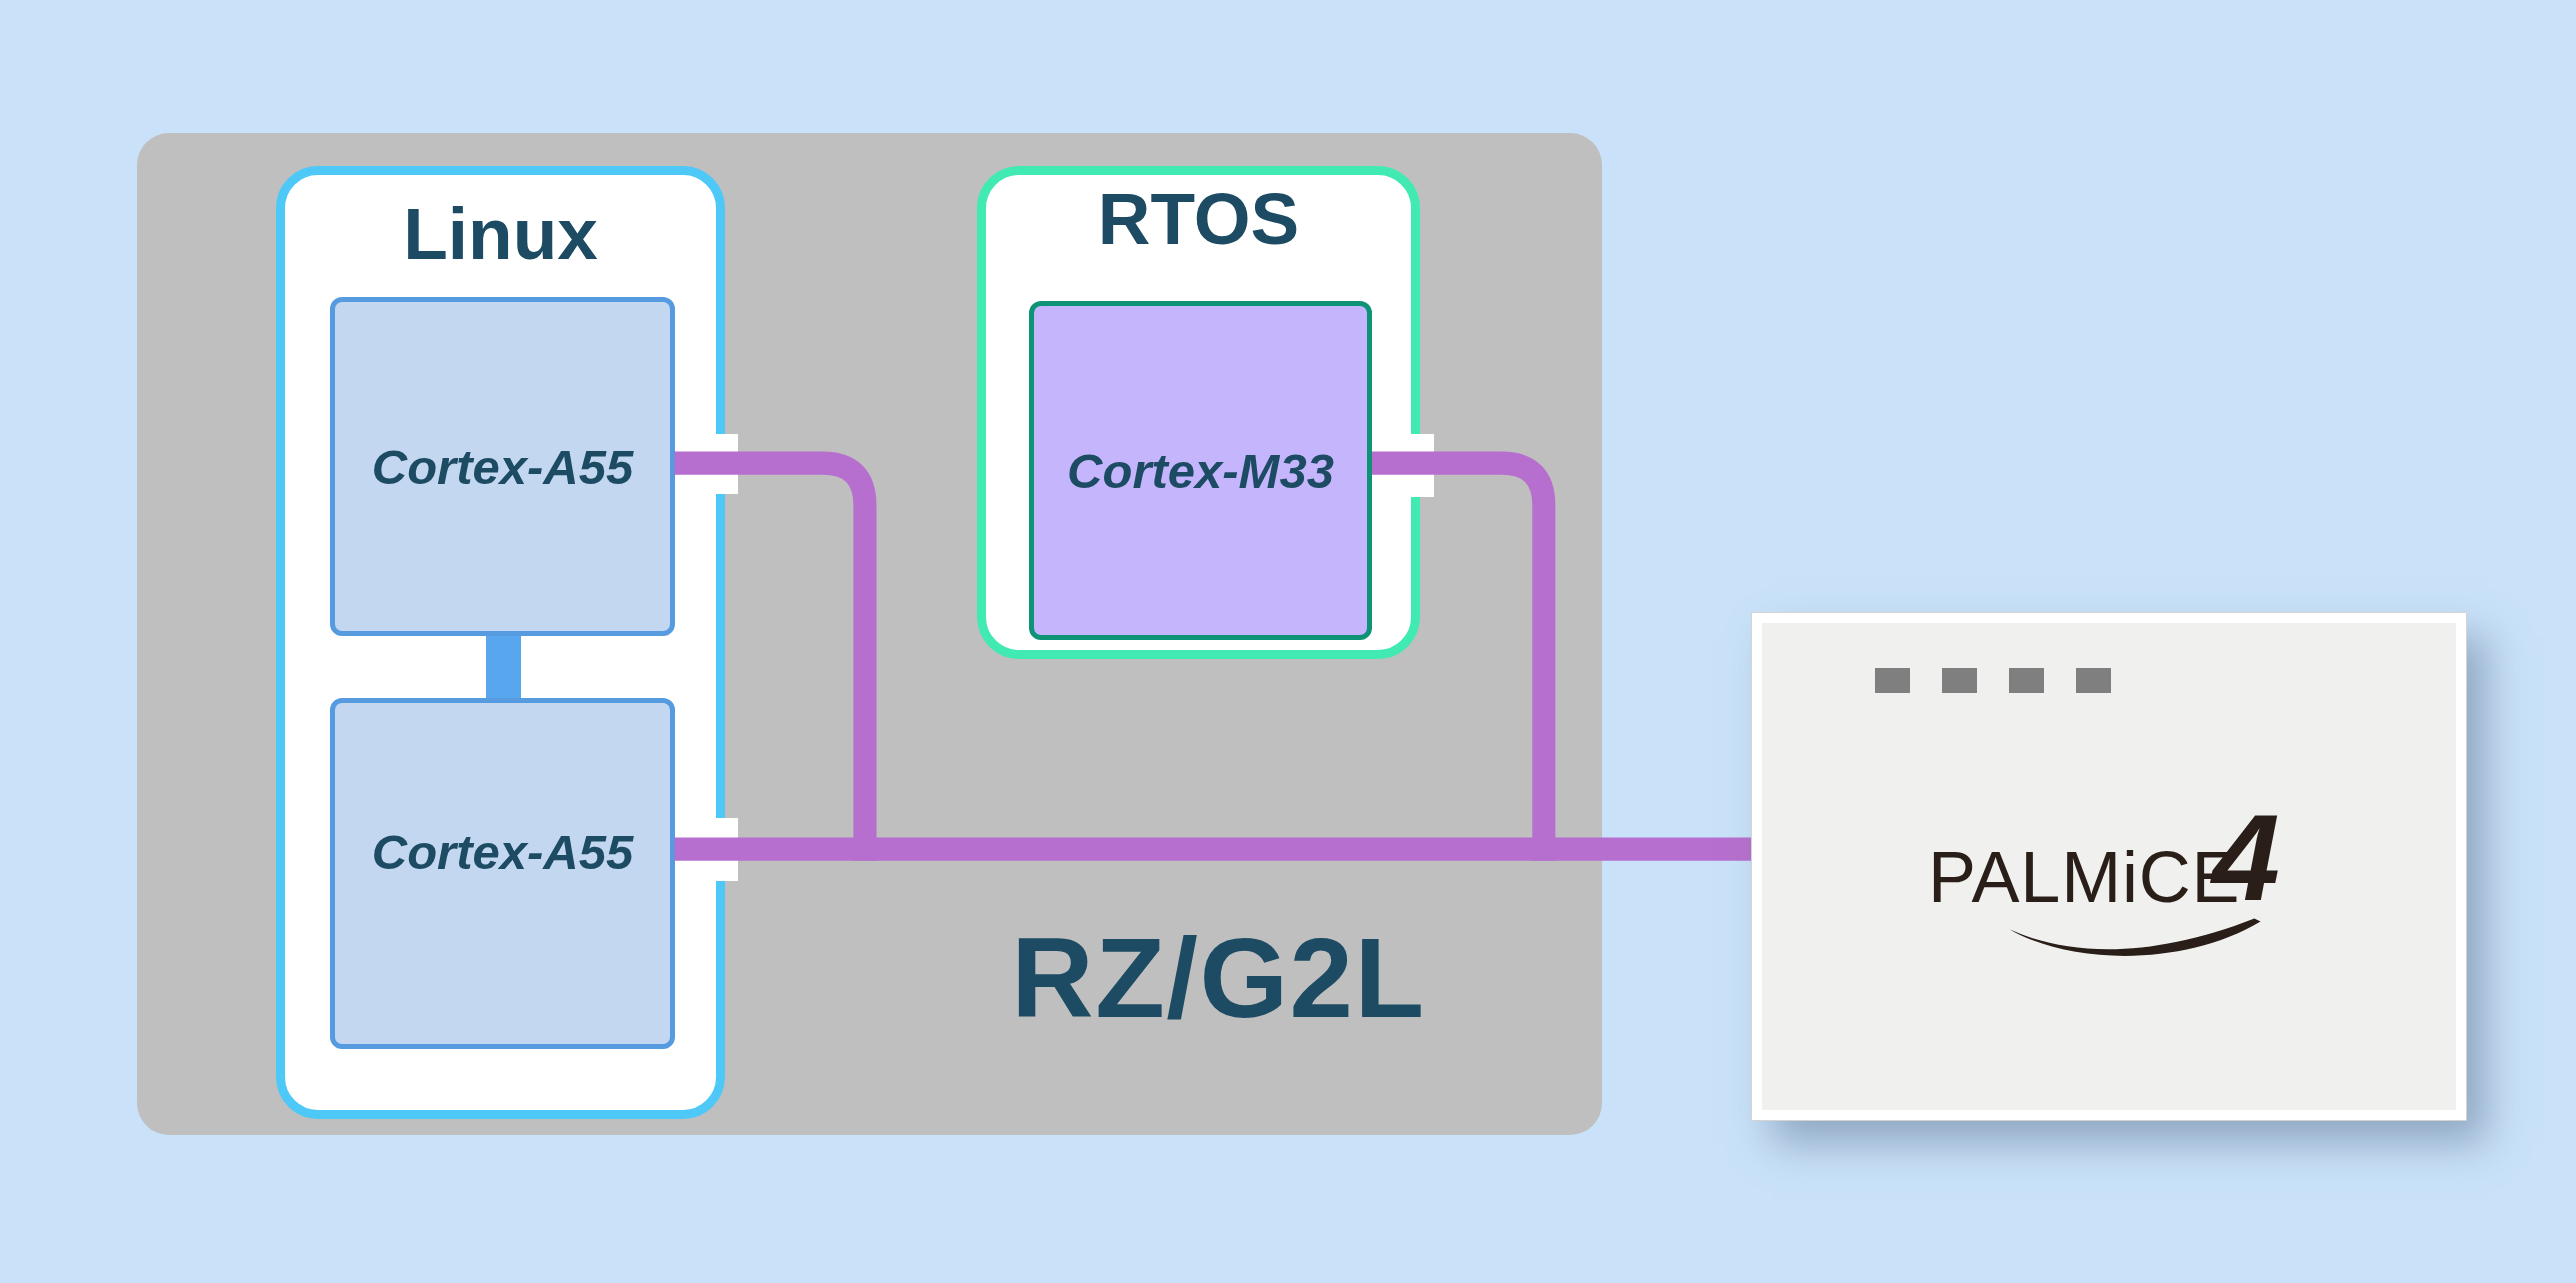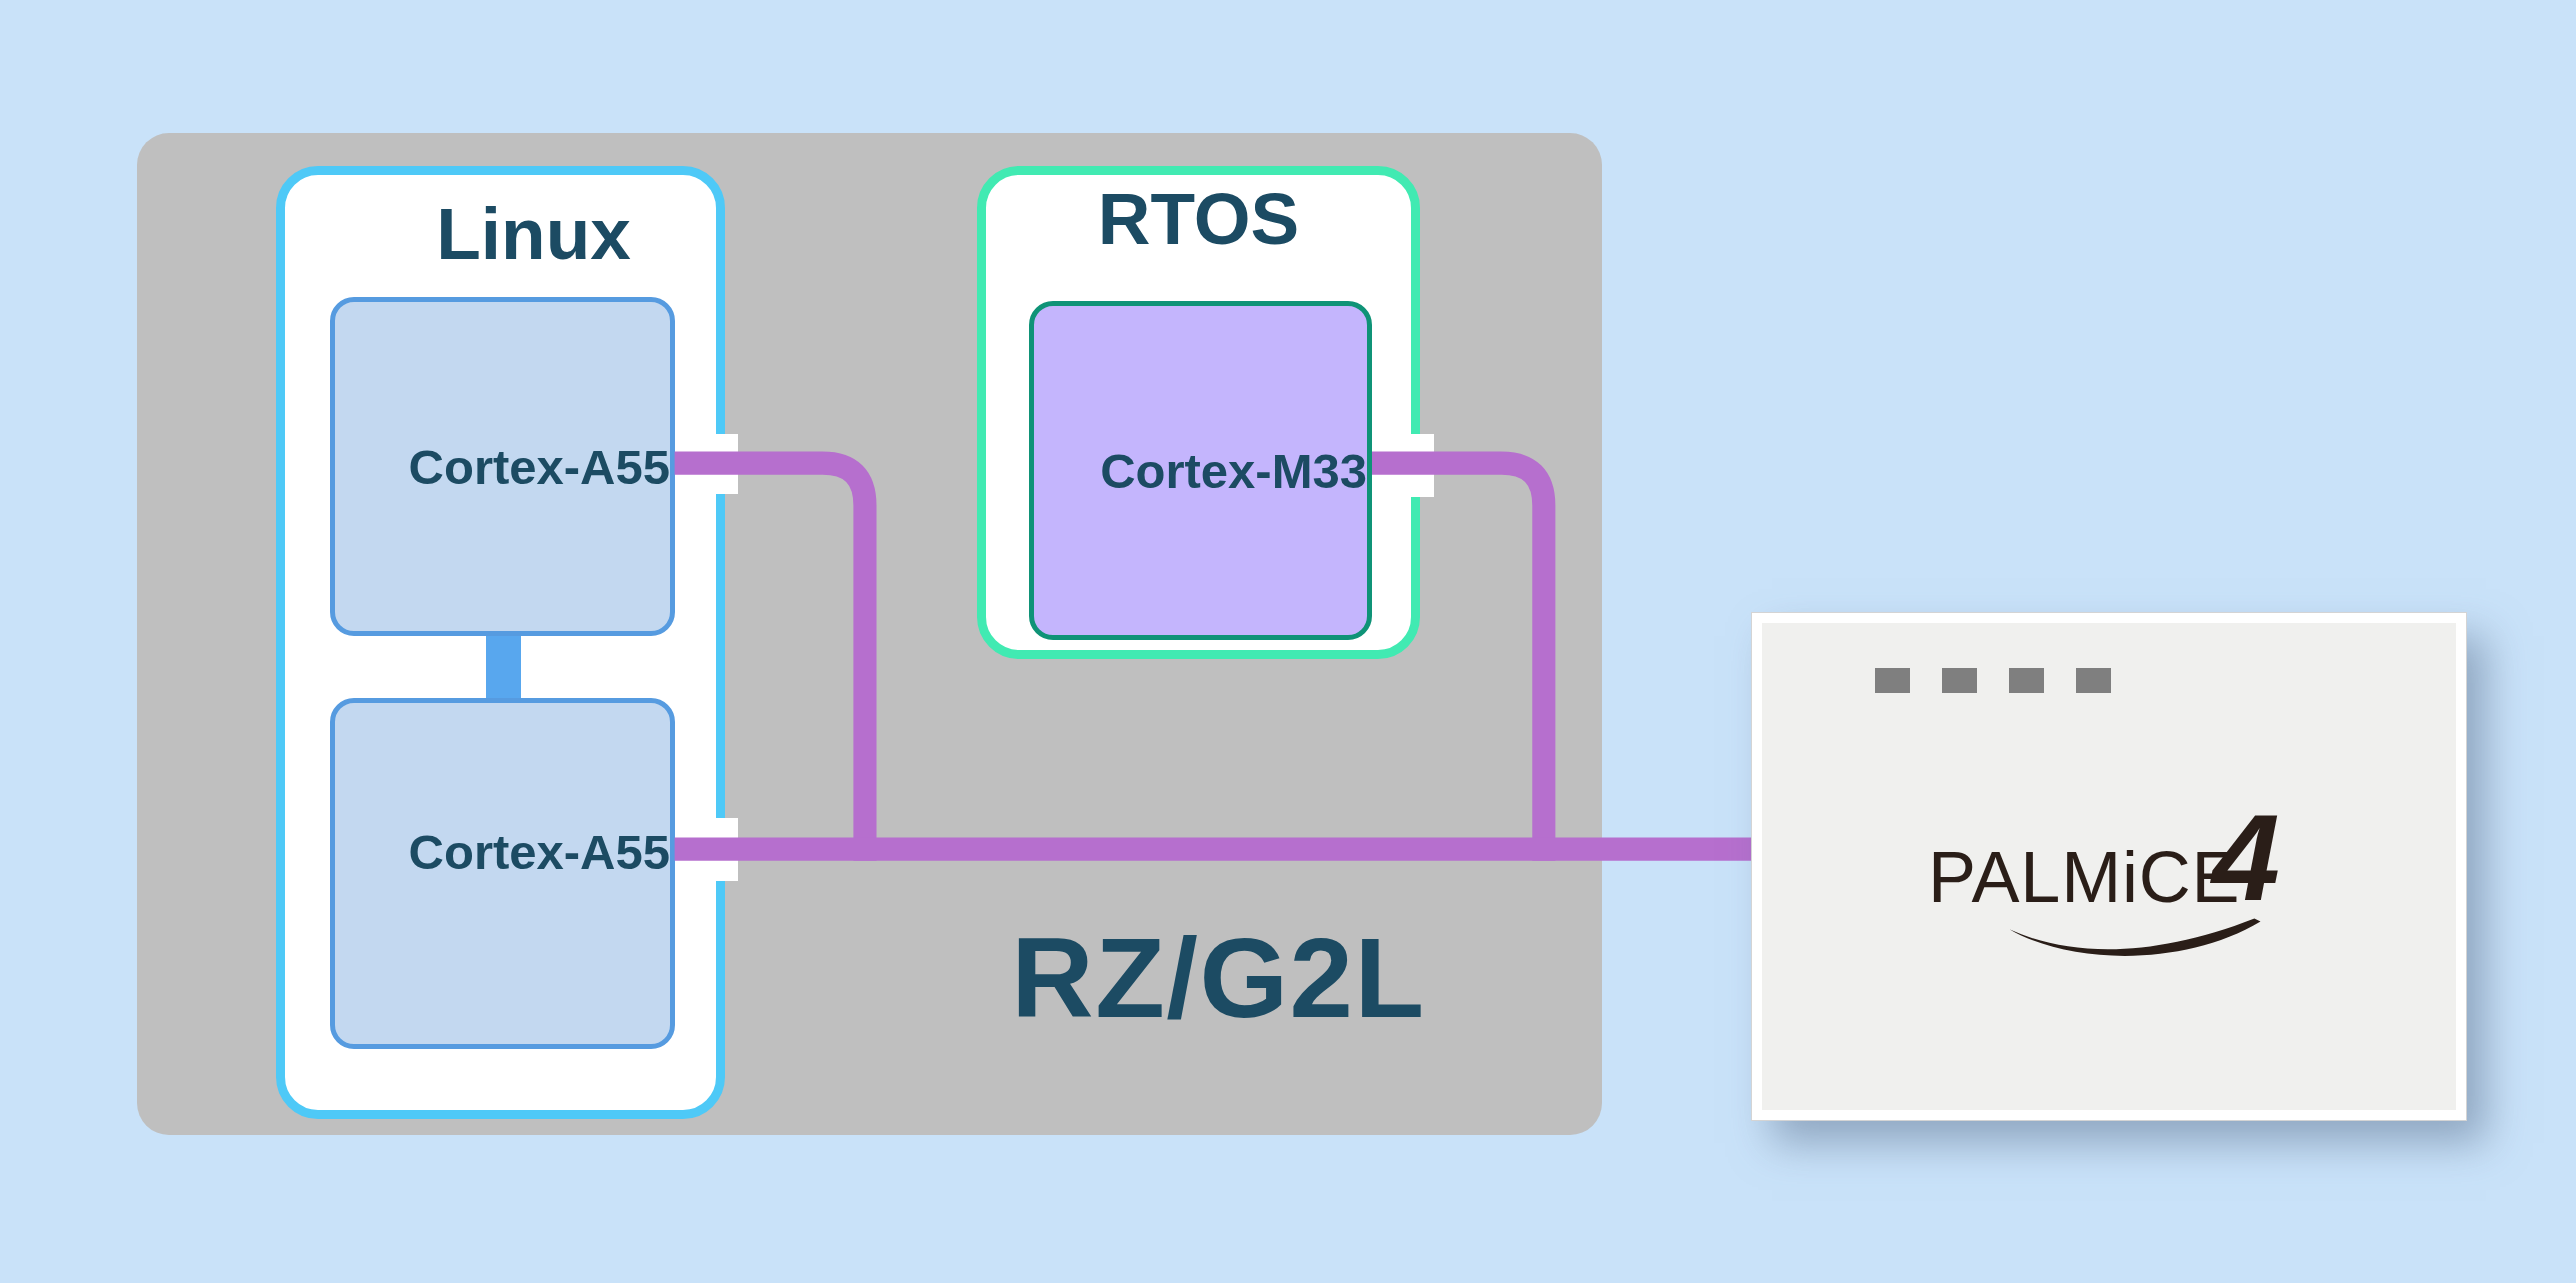--- a/index.html
+++ b/index.html
@@ -32,29 +32,30 @@
     border:9.2px solid #4ec9f7;
   }
   .domain-rtos{
     left:977px;top:166px;width:443px;height:493px;
     border:9.2px solid #41eab2;
   }
   .domain-title{
     height:85px;line-height:85px;text-align:center;
     font-size:73px;font-weight:bold;color:#1c4b63;z-index:4;
   }
-  .title-linux{left:276px;top:191px;width:449px;padding-left:33px;}
+  .title-linux{left:276px;top:191px;width:449px;}
   .title-rtos{left:977px;top:176px;width:443px;}
 
   
   .core{
-    box-sizing:border-box;border-radius:24px;
-    display:flex;align-items:center;justify-content:flex-end;
+    box-sizing:border-box;border-radius:12px;
+    display:flex;align-items:center;justify-content:center;
     font-size:49px;font-weight:bold;color:#1c4b63;
     z-index:3;
+    font-style:italic;
   }
   .core-a55{
     background:#c3d8f0;border:5.4px solid #569be0;
     left:330px;width:345px;
   }
   .core-a55-top{top:297px;height:339px;}
   .core-a55-bottom{top:698px;height:351px;}
   .core-a55-bottom .core-label{transform:translateY(-21.6px);}
   .core-m33{
     background:#c4b5fd;border:5.4px solid #0f9377;

